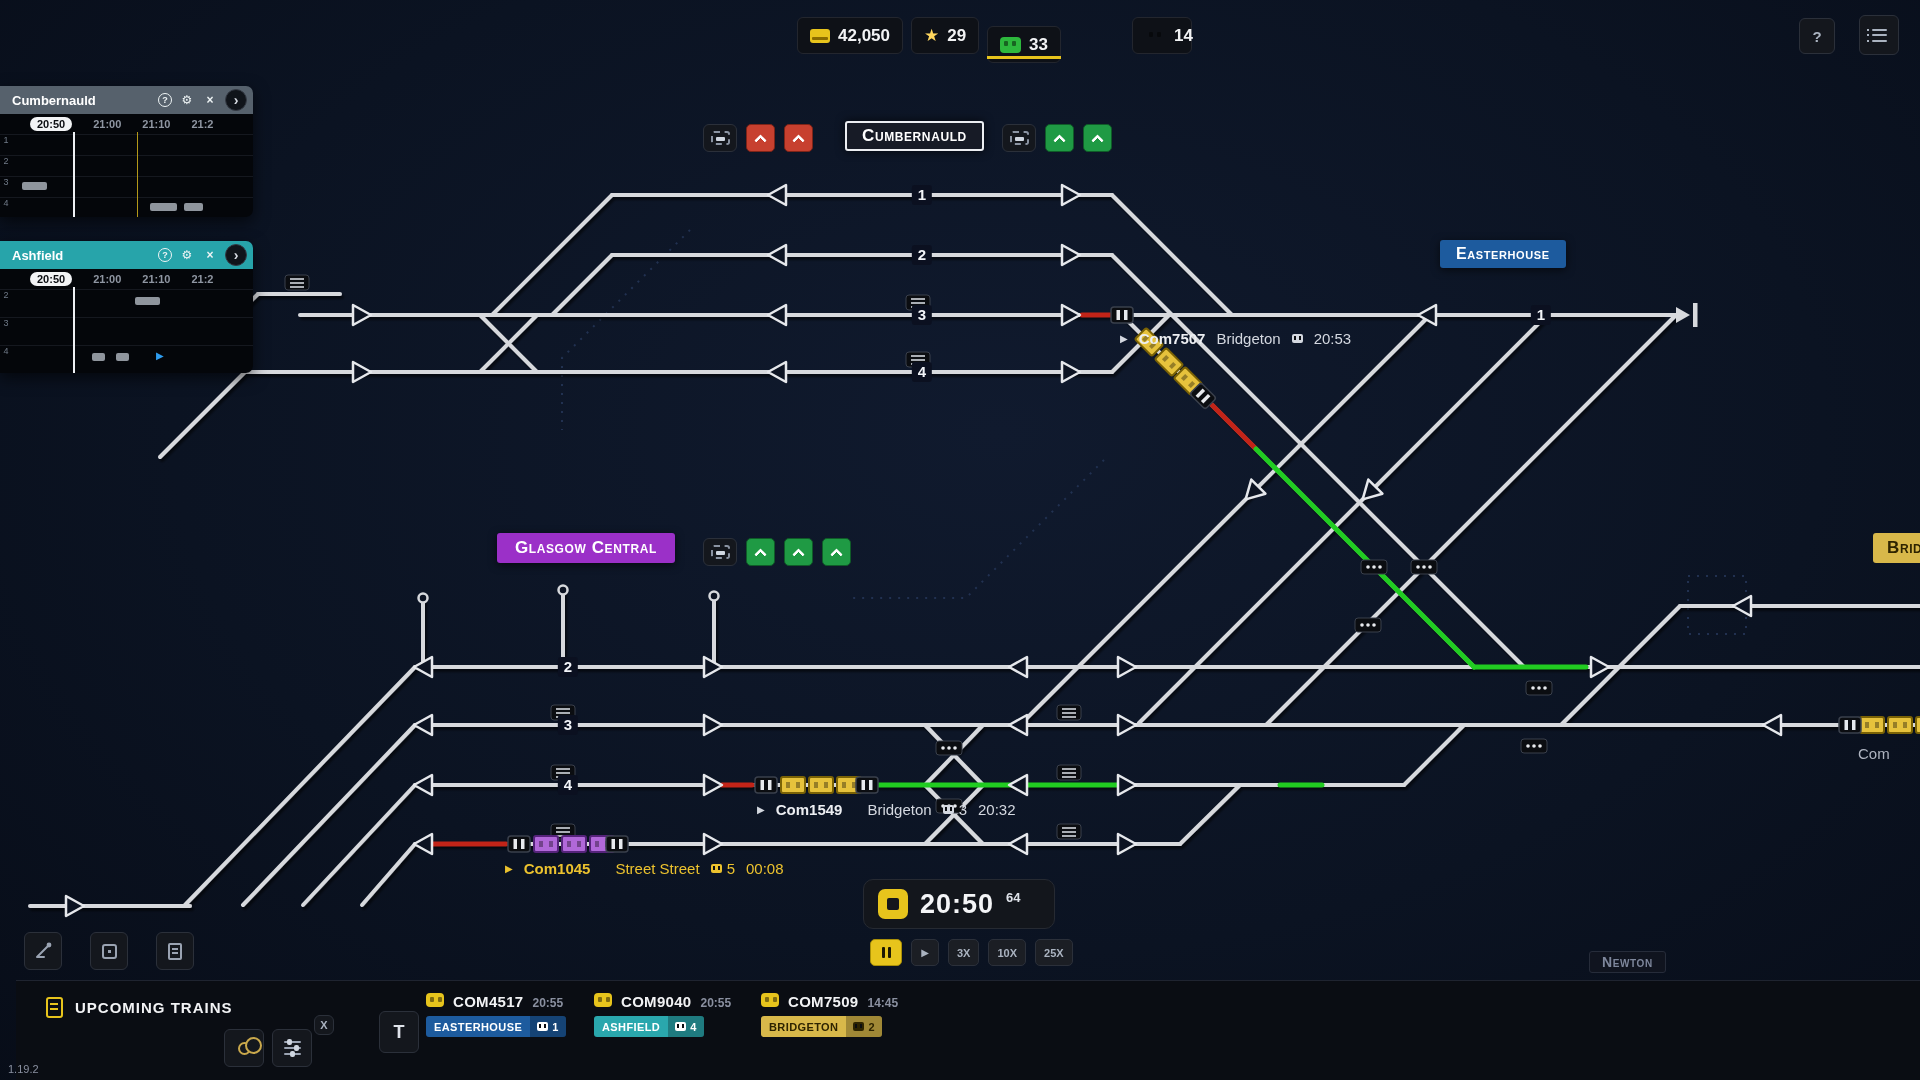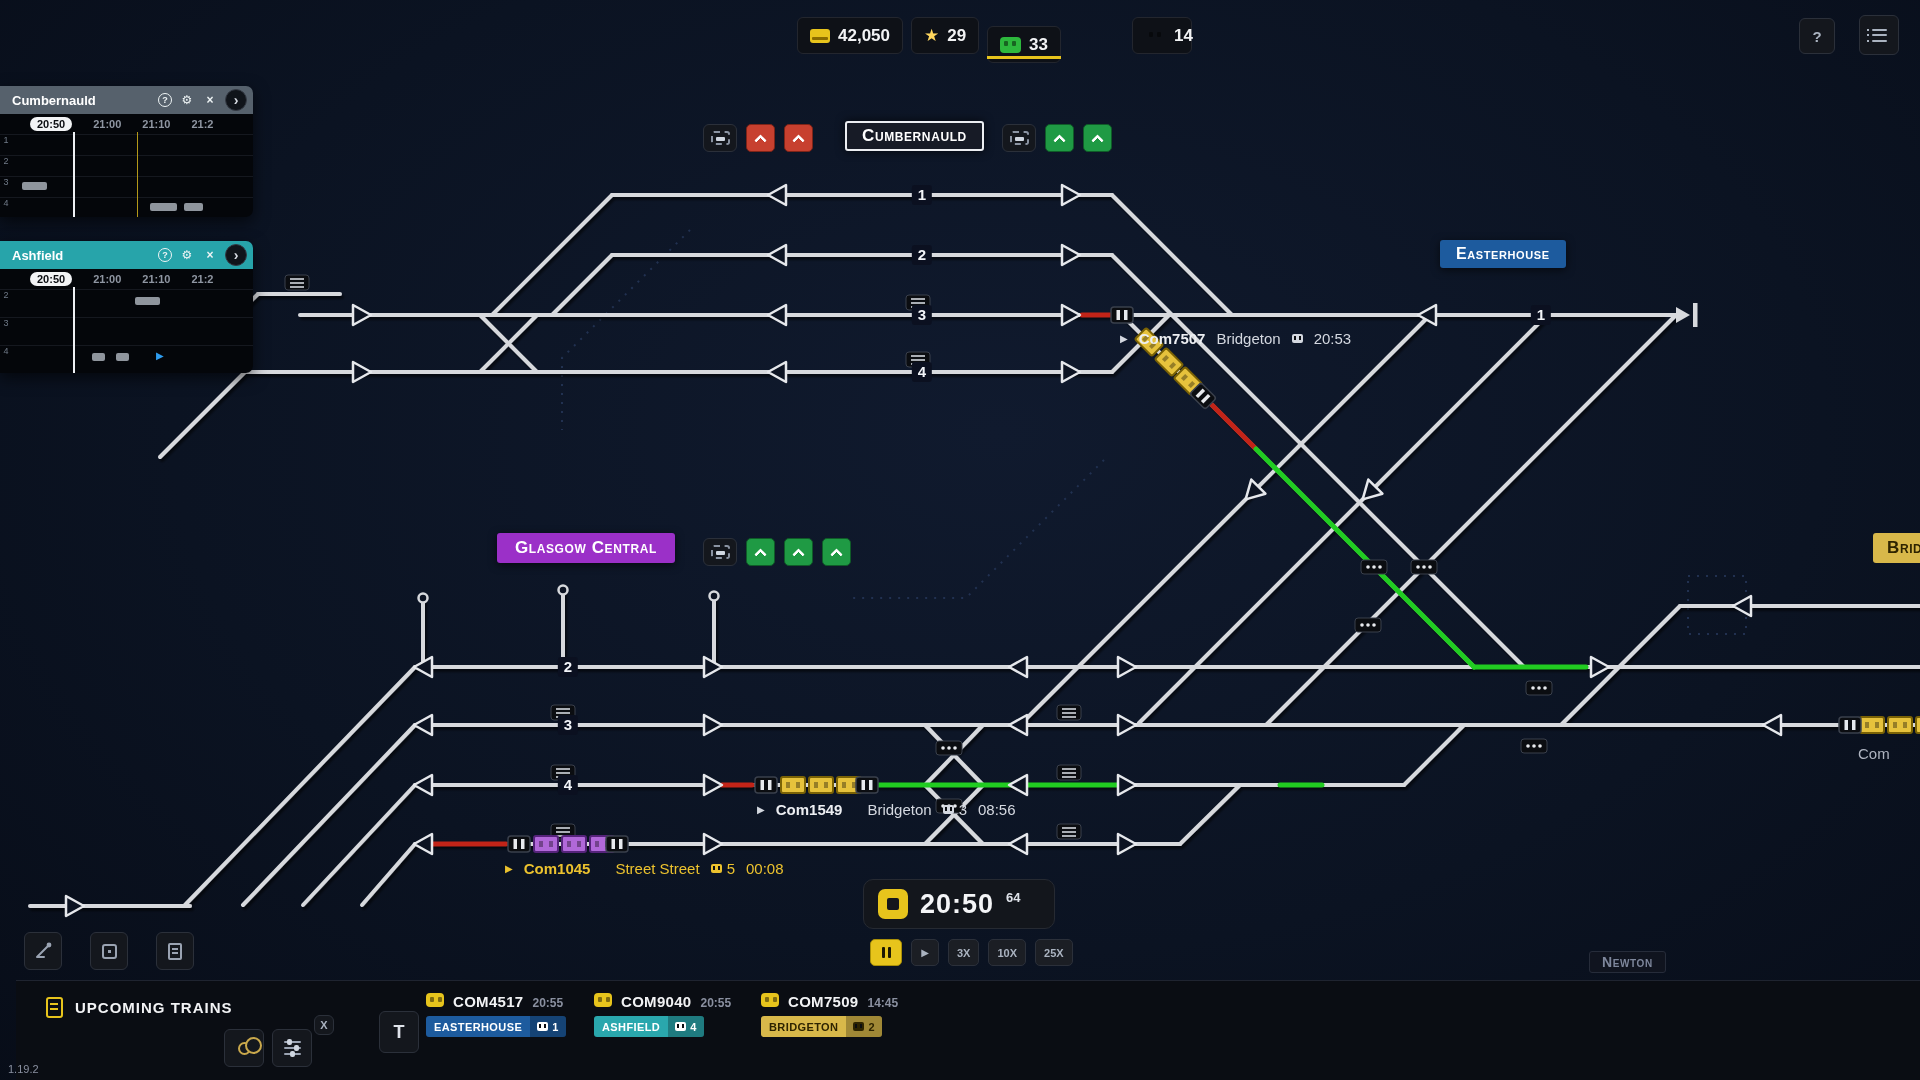--- a/index.html
+++ b/index.html
@@ -527,21 +527,21 @@
     <span>Bridgeton</span>
     <span class="tgl"></span>
     <span>20:53</span>
   </div>
   <div class="tlabel" style="left:757px;top:801px;">
     <span class="pli">▶</span>
     <span class="tname">Com1549</span>
     <span style="margin-left:14px;">Bridgeton</span>
     <span class="tgl"></span>
     <span style="margin-left:-6px;">3</span>
-    <span>08:56</span>
+    <span>20:32</span>
   </div>
   <div class="tlabel yellow" style="left:505px;top:860px;">
     <span class="pli">▶</span>
     <span class="tname">Com1045</span>
     <span style="margin-left:14px;">Street Street</span>
     <span class="tgl"></span>
     <span style="margin-left:-6px;">5</span>
     <span>00:08</span>
   </div>
   <div class="tlabel" style="left:1858px;top:745px;color:#aeb4c0;">

